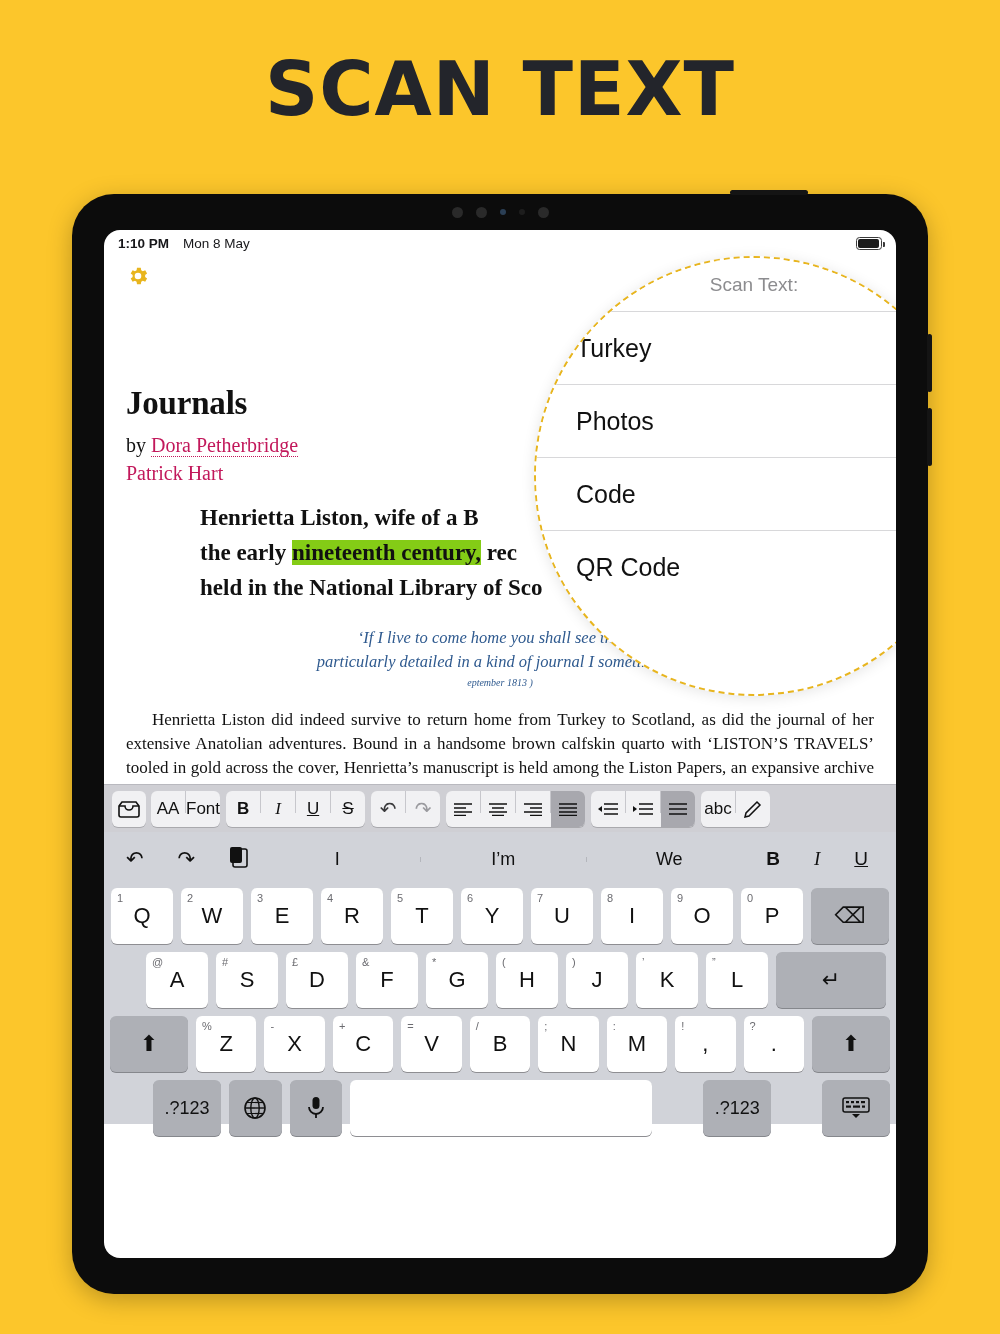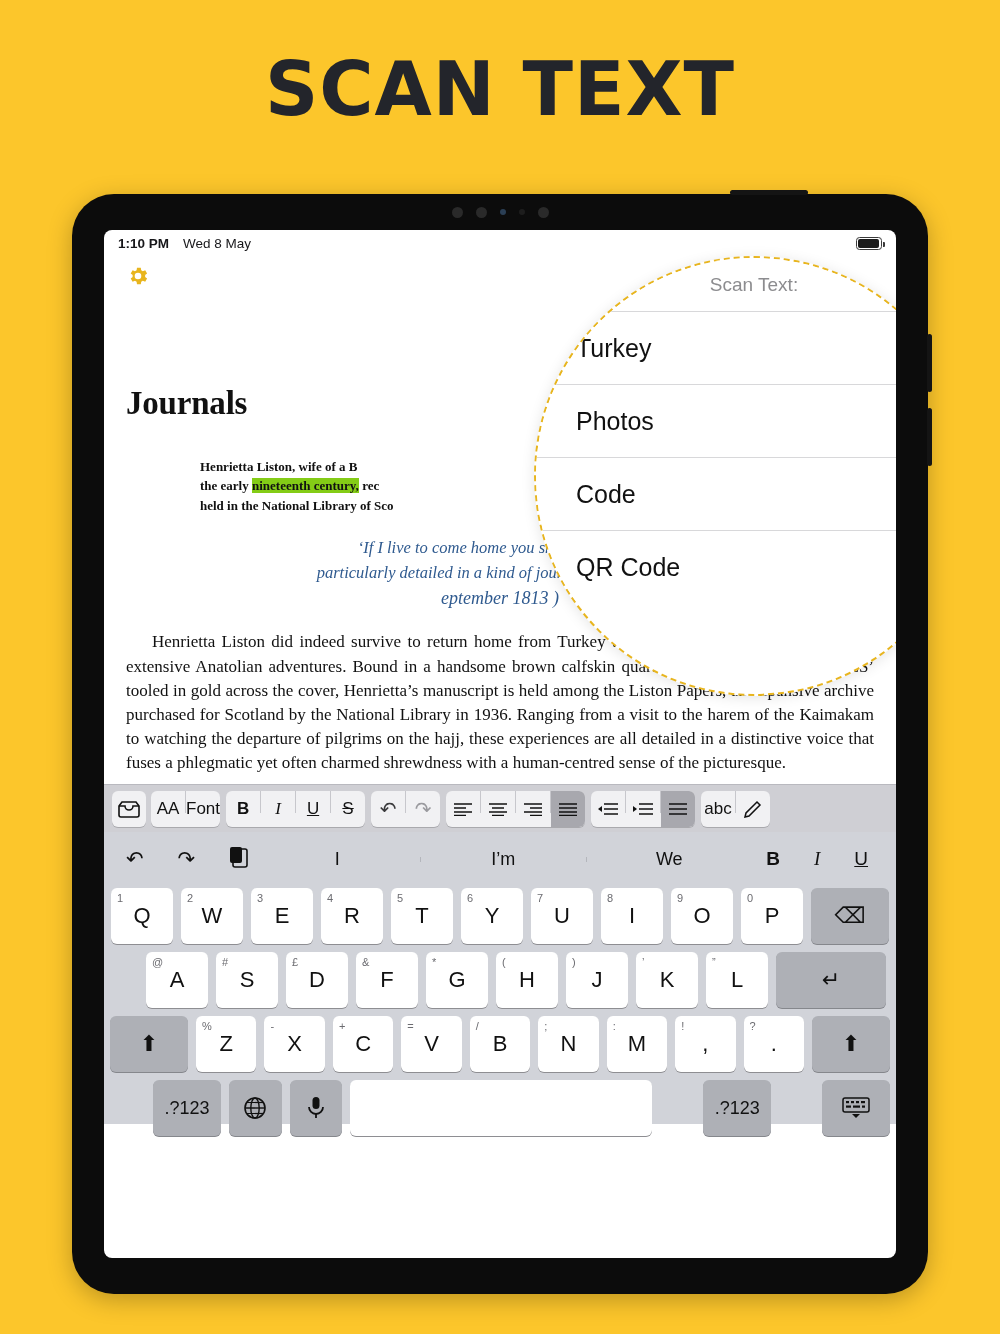--- a/index.html
+++ b/index.html
@@ -34,21 +34,21 @@
   .side-btn.b1 { top: 140px; height: 58px; }
   .side-btn.b2 { top: 214px; height: 58px; }
   .top-btn {
     position: absolute; top: -4px; right: 120px; width: 78px; height: 5px;
     background: #141414; border-radius: 3px;
   }
   .screen {
     position: absolute; left: 32px; top: 36px;
     width: 792px; height: 1028px;
     background: #ffffff;
-    border-radius: 8px;
+    border-radius: 16px;
     overflow: hidden;
   }
   .camera-dots {
     position: absolute; left: 0; top: 0; width: 856px; height: 36px;
     display: flex; align-items: center; justify-content: center; gap: 13px;
   }
   .dot { width: 11px; height: 11px; border-radius: 50%; background: #2a2a2a; }
   .dot.small { width: 6px; height: 6px; background: #1d1d1d; }
   .dot.blue { background: #2b3f55; }
 
@@ -90,30 +90,30 @@
     max-width: 440px;
   }
   .byline {
     font-family: "Liberation Serif", serif;
     font-size: 20px; color: #111; margin-top: 6px; line-height: 1.4;
   }
   .byline a { color: #C2185B; text-decoration: none; border-bottom: 1px dotted #C2185B; }
   .byline .red { color: #C2185B; }
   .lede {
     font-family: "Liberation Serif", serif;
-    font-weight: bold; font-size: 13px; line-height: 1.52;
-    margin-top: 32px; padding-left: 74px; padding-right: 10px;
+    font-weight: bold; font-size: 23px; line-height: 1.52;
+    margin-top: 14px; padding-left: 74px; padding-right: 10px;
   }
   .hl { background: #84cc16; }
   .quote {
     font-family: "Liberation Serif", serif;
     font-style: italic; color: #2F5A8F; font-size: 16.5px; line-height: 1.5;
     margin-top: 20px; padding: 0 8px; text-align: center;
   }
-  .quote .sig { font-size: 18px; text-align: center; }
+  .quote .sig { font-size: 10px; text-align: center; }
   .body-p {
     font-family: "Liberation Serif", serif;
     font-size: 17px; line-height: 1.42; text-align: justify;
     margin-top: 18px; text-indent: 26px;
   }
 
   
   .magnifier {
     position: absolute; left: 430px; top: 0px;
     width: 440px; height: 440px; border-radius: 50%;
@@ -213,40 +213,44 @@
       <div class="dot"></div>
       <div class="dot blue small"></div>
       <div class="dot small"></div>
       <div class="dot"></div>
     </div>
 
     <div class="screen">
 
       <div class="statusbar">
         <span class="time">1:10 PM</span>
-        <span class="date">Wed 8 May</span>
+        <span class="date">Mon 8 May</span>
         <span class="battery">
             <span class="fill"></span>
           </span>
       </div>
 
       <div class="docarea">
 
         <div class="gear-row">
           <svg class="gear" viewBox="0 0 24 24">
             <path fill="#E8B51E" d="M19.1 12.9c0-.3.1-.6.1-.9s0-.6-.1-.9l2-1.6-1.9-3.3-2.4 1c-.5-.4-1-.7-1.6-.9l-.4-2.5H11l-.4 2.5c-.6.2-1.1.5-1.6.9l-2.4-1-1.9 3.3 2 1.6c0 .3-.1.6-.1.9s0 .6.1.9l-2 1.6 1.9 3.3 2.4-1c.5.4 1 .7 1.6.9l.4 2.5h3.8l.4-2.5c.6-.2 1.1-.5 1.6-.9l2.4 1 1.9-3.3-2-1.6zM12 15.3A3.3 3.3 0 1 1 12 8.7a3.3 3.3 0 0 1 0 6.6z"></path>
           </svg>
         </div>
 
         <div class="doc">
           <h1>
             <br>
             <br>
             <span>Journals</span>
           </h1>
+          <div class="byline">
+            <span>by </span><a href="#">Dora Petherbridge</a><br>
+            <span class="red">Patrick Hart</span>
+          </div>
 
           <div class="lede">
             <span>Henrietta Liston, wife of a B</span><br>
             <span>the early </span><span class="hl">nineteenth century,</span><span> rec</span><br>
             <span>held in the National Library of Sco</span>
           </div>
 
           <div class="quote">
             <div>‘If I live to come home you shall see that ...</div>
             <div>particularly detailed in a kind of journal I sometimes ...</div>

